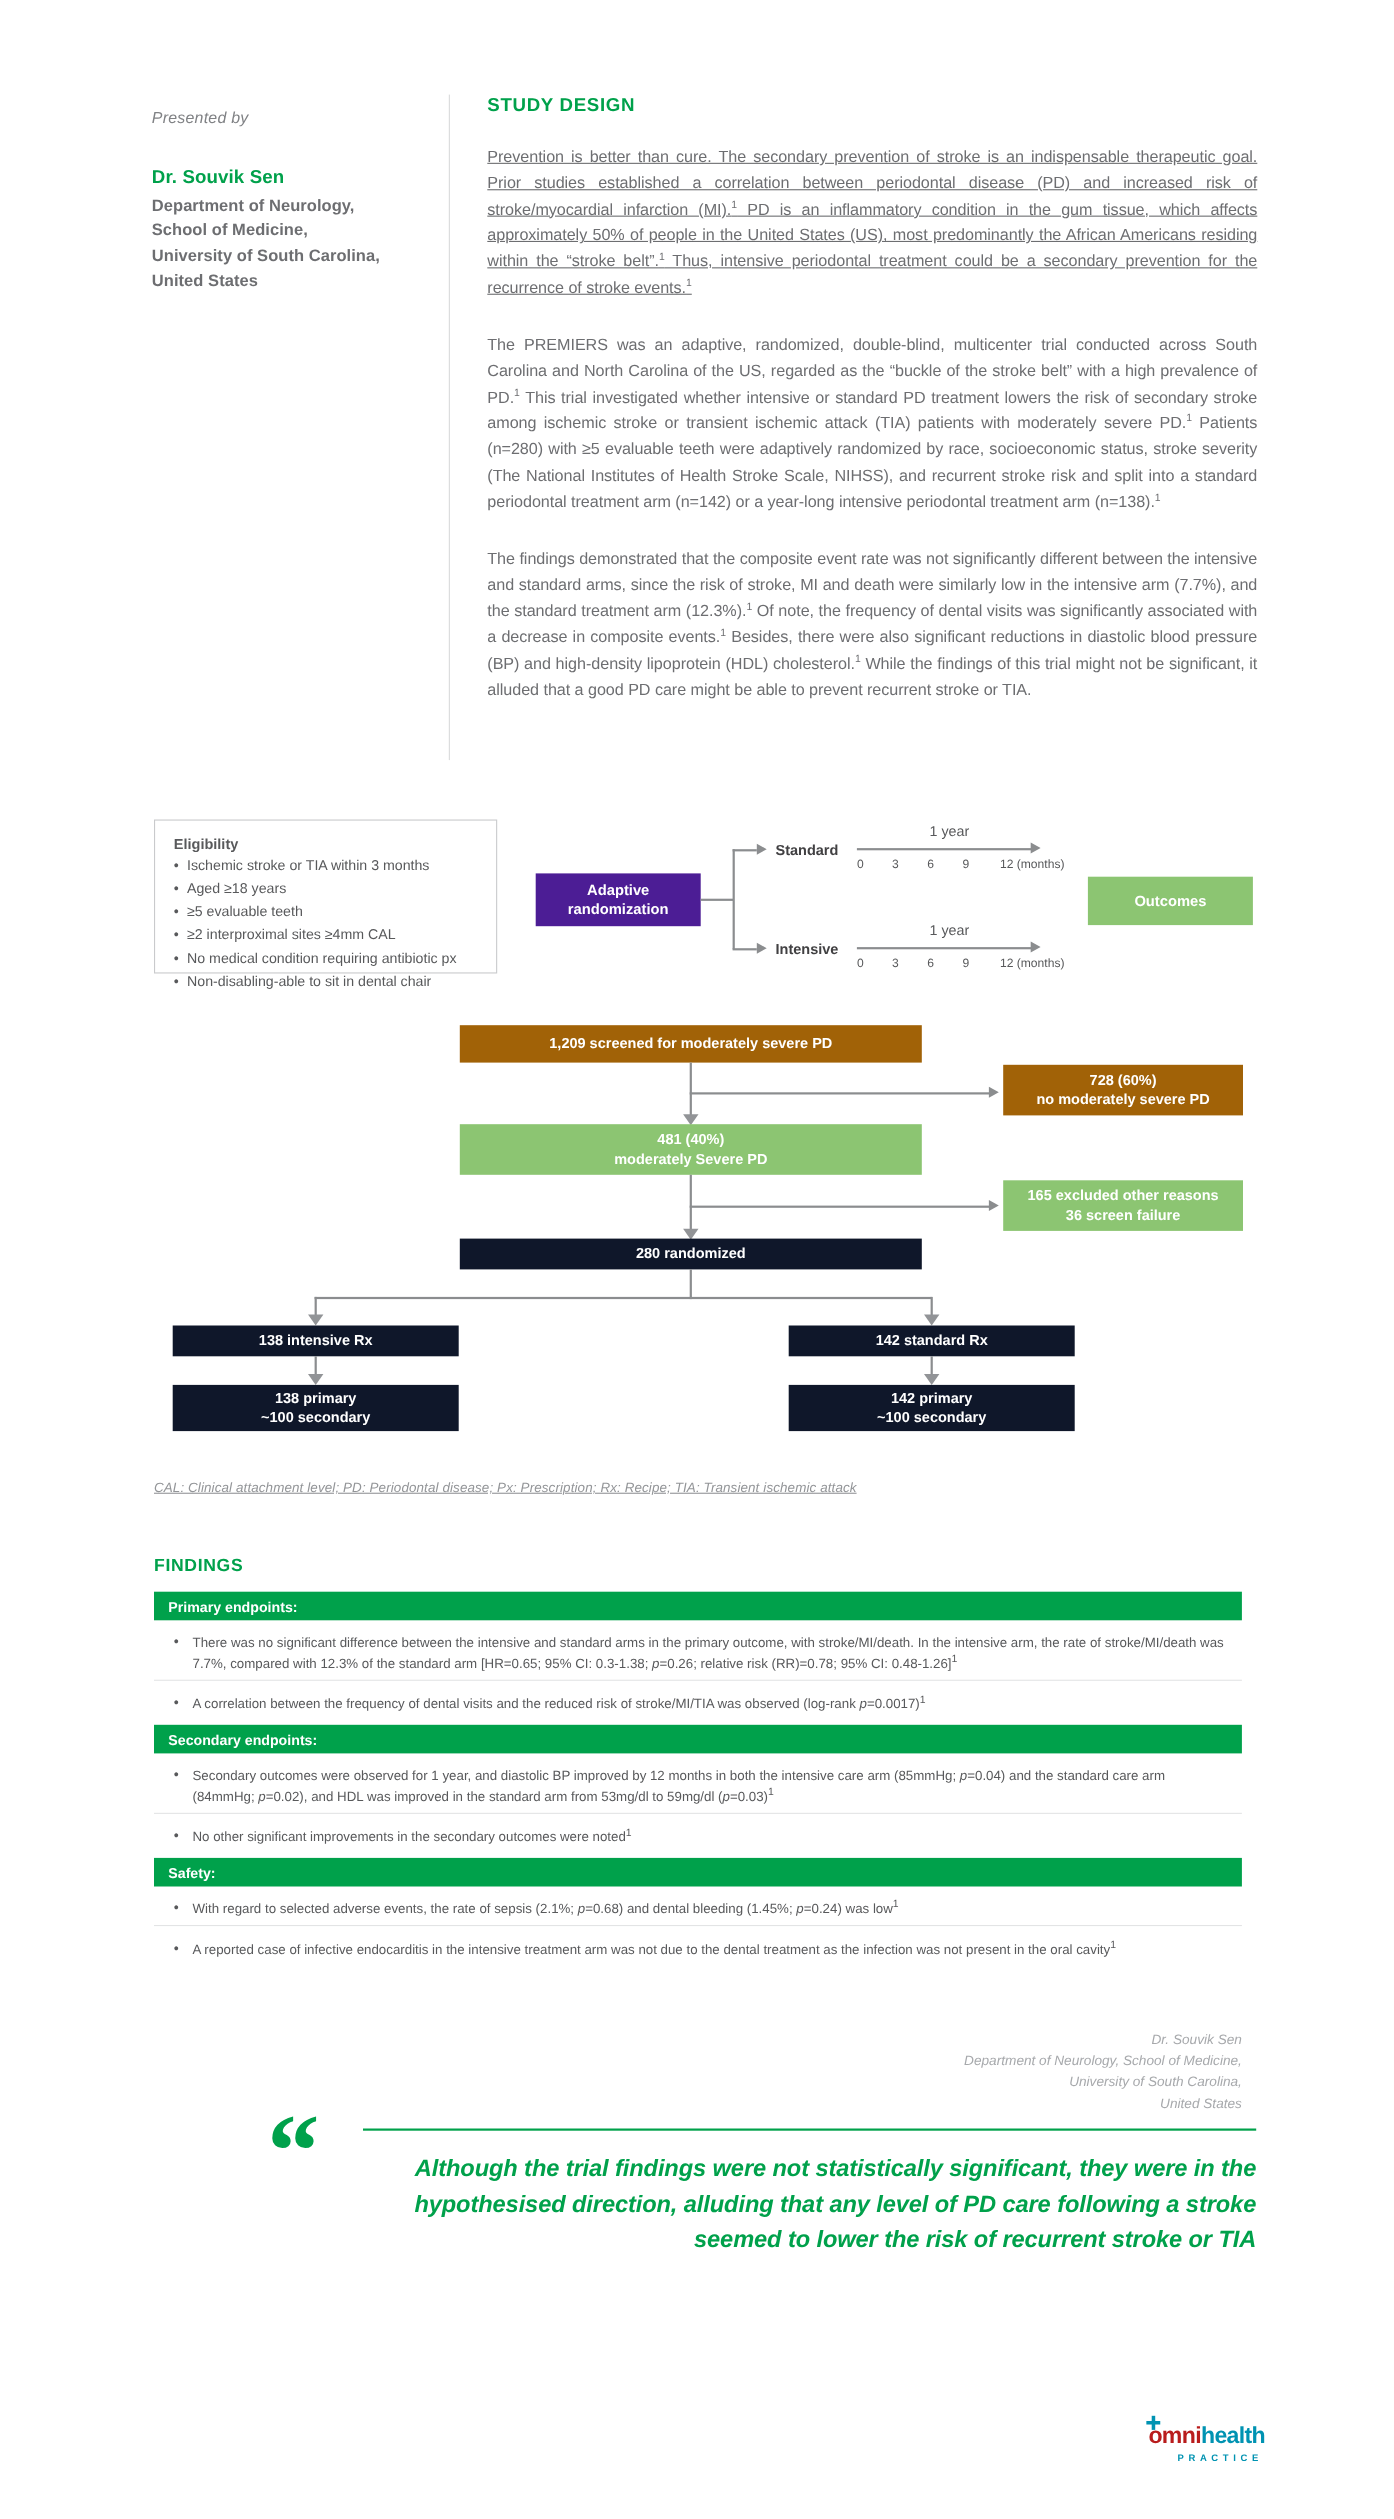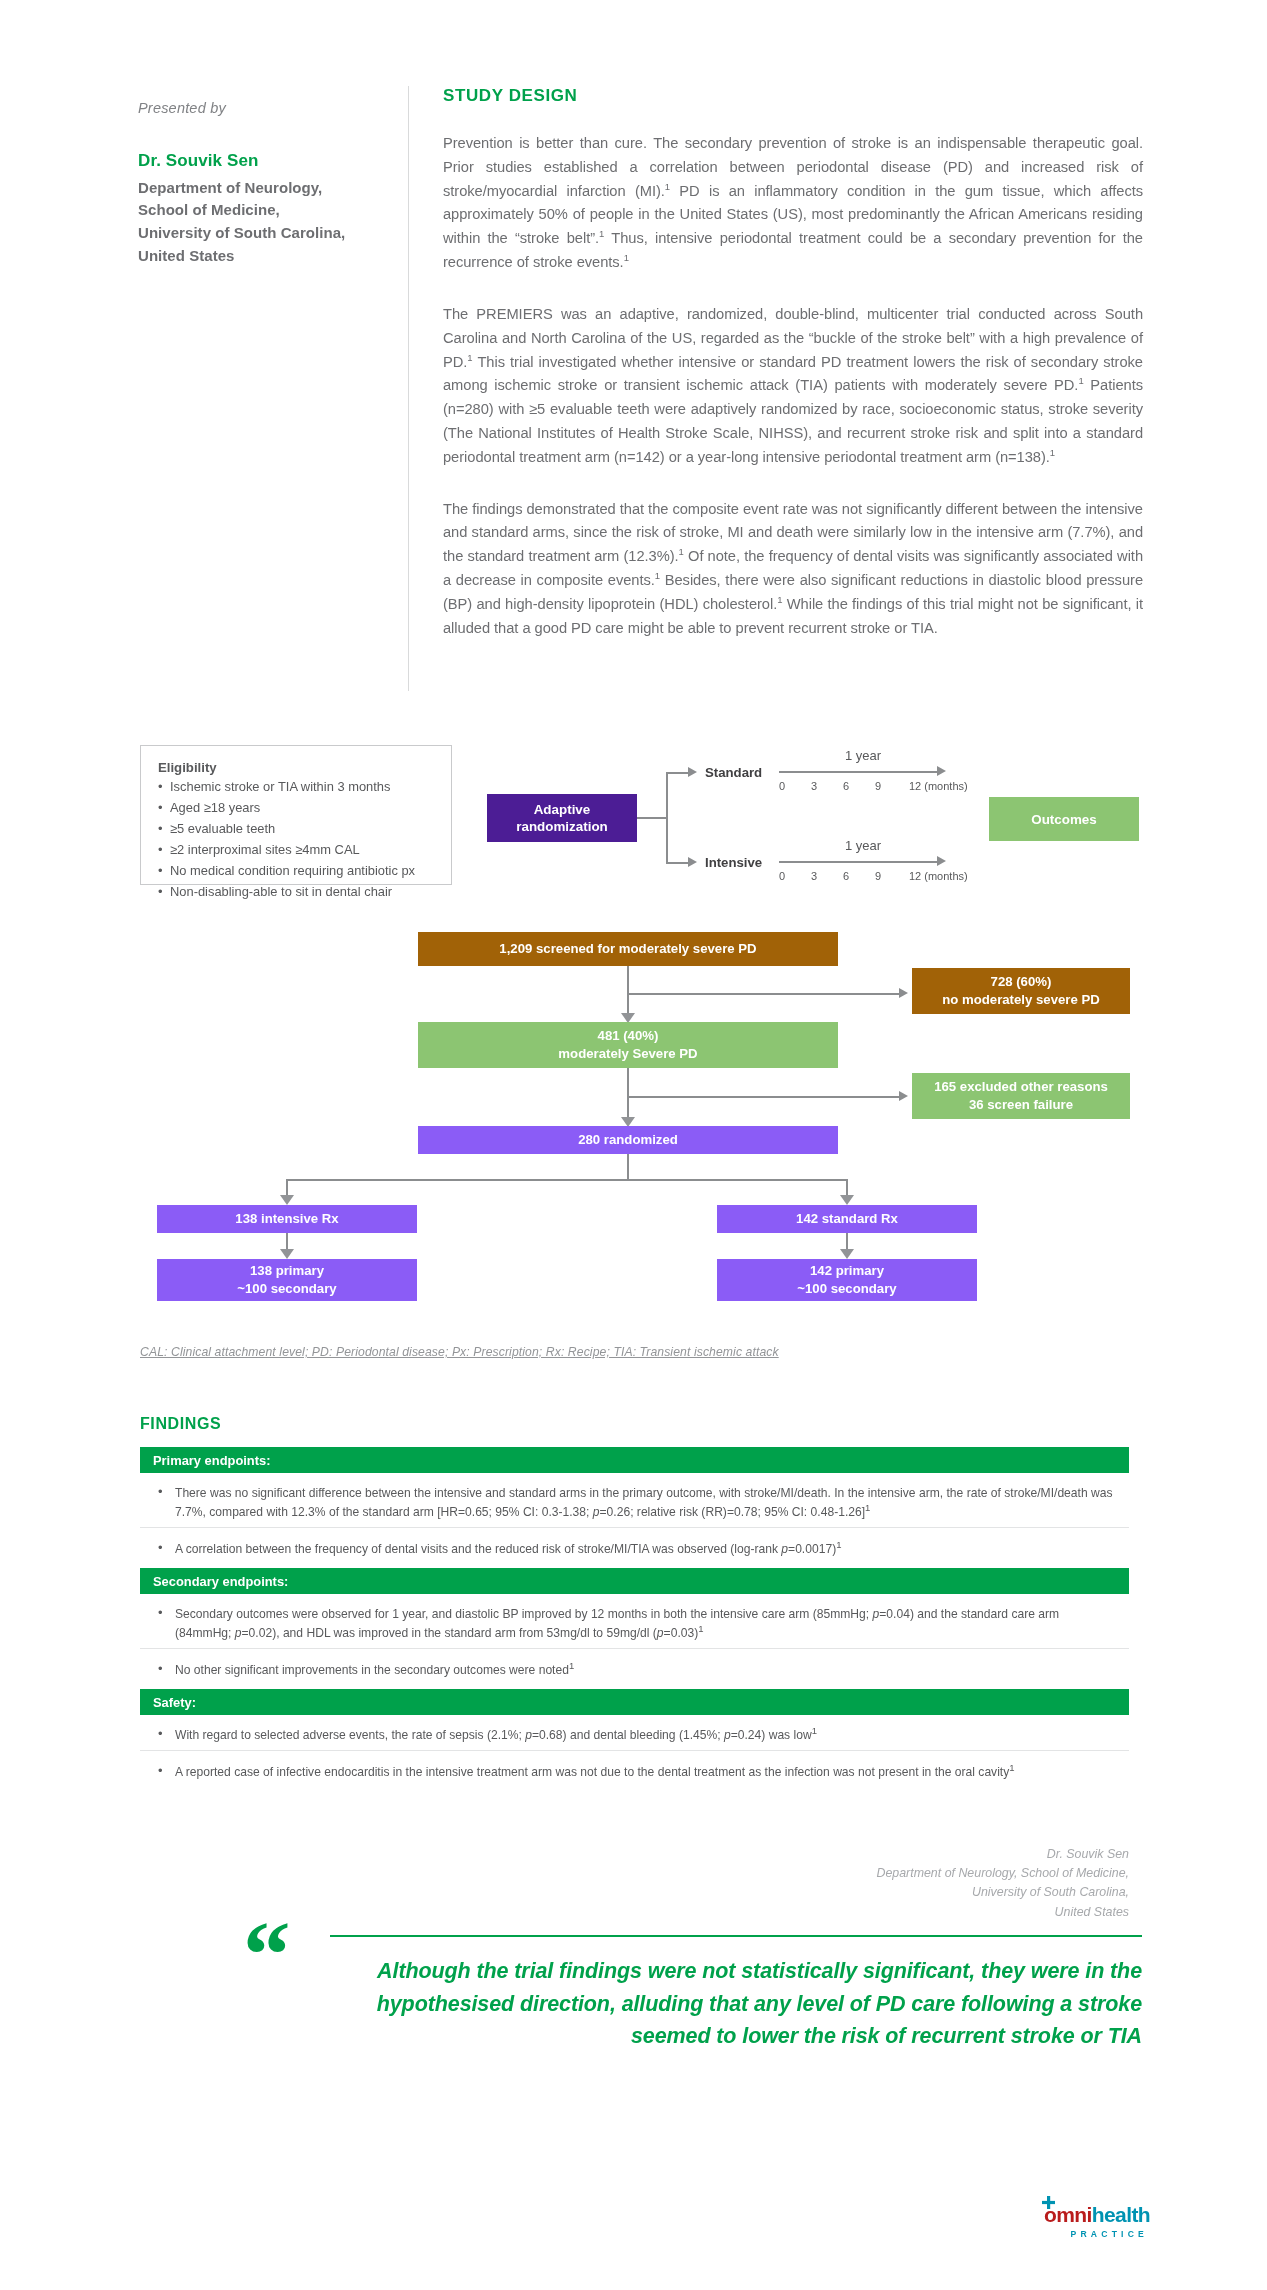--- a/index.html
+++ b/index.html
@@ -30,21 +30,21 @@
   }
 
   .study-col { position: absolute; left: 443px; top: 86px; width: 700px; }
   .section-title {
     font-size: 17px; font-weight: bold; color: #00A14B; letter-spacing: .6px;
   }
   .study-col p {
     font-size: 14.7px; line-height: 1.62; color: #6d6e71;
     text-align: justify; margin-top: 28px; letter-spacing: -0.05px;
   }
-  .study-col p:first-of-type { margin-top: 26px; }
+  .study-col p:first-of-type { margin-top: 26px; text-decoration: underline; }
   sup { font-size: 9.5px; vertical-align: super; line-height: 0; }
 
   
   .elig-box {
     position: absolute; left: 140px; top: 745px; width: 312px; height: 140px;
     border: 1px solid #c9cacc; background: #fff; padding: 14px 15px 10px 17px;
   }
   .elig-title { font-size: 13.2px; font-weight: bold; color: #58595b; margin-bottom: 2px; }
   .elig-list { list-style: none; }
   .elig-list li {
@@ -90,21 +90,21 @@
   }
 
   
   .fbox {
     position: absolute; color: #fff; font-weight: bold; font-size: 13.2px;
     display: flex; align-items: center; justify-content: center;
     text-align: center; line-height: 1.35;
   }
   .f-dark { background: #a16207; }
   .f-light { background: #8CC572; }
-  .f-gray { background: #8b5cf6; }
+  .f-gray { background: #0f172a; }
   .fline { position: absolute; background: #8b8d8f; }
 
   .caption-note {
     position: absolute; left: 140px; top: 1345px; width: 800px;
     font-size: 12.2px; font-style: italic; color: #939598; letter-spacing: .1px; text-decoration: underline;
   }
 
   
   .findings-title {
     position: absolute; left: 140px; top: 1415px;

